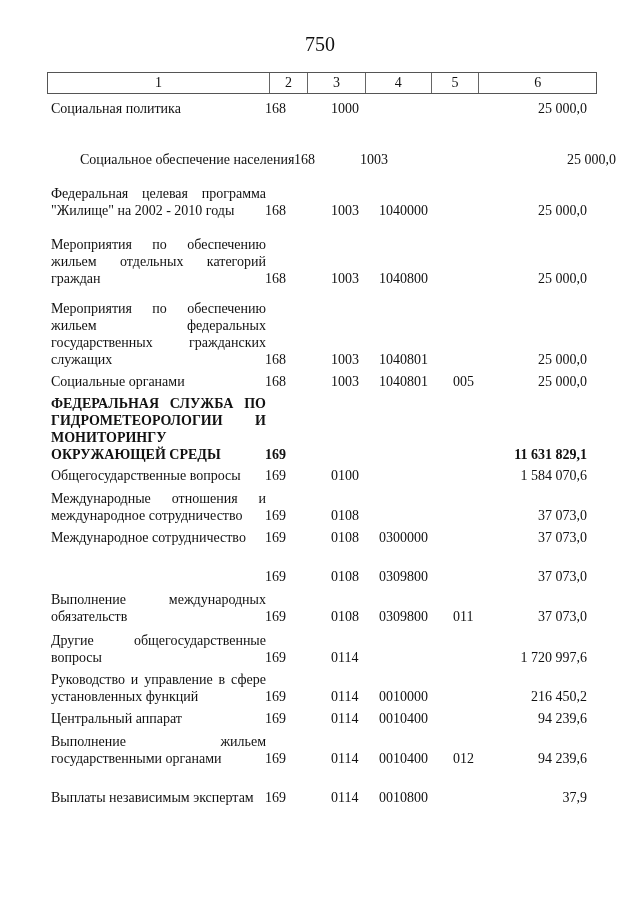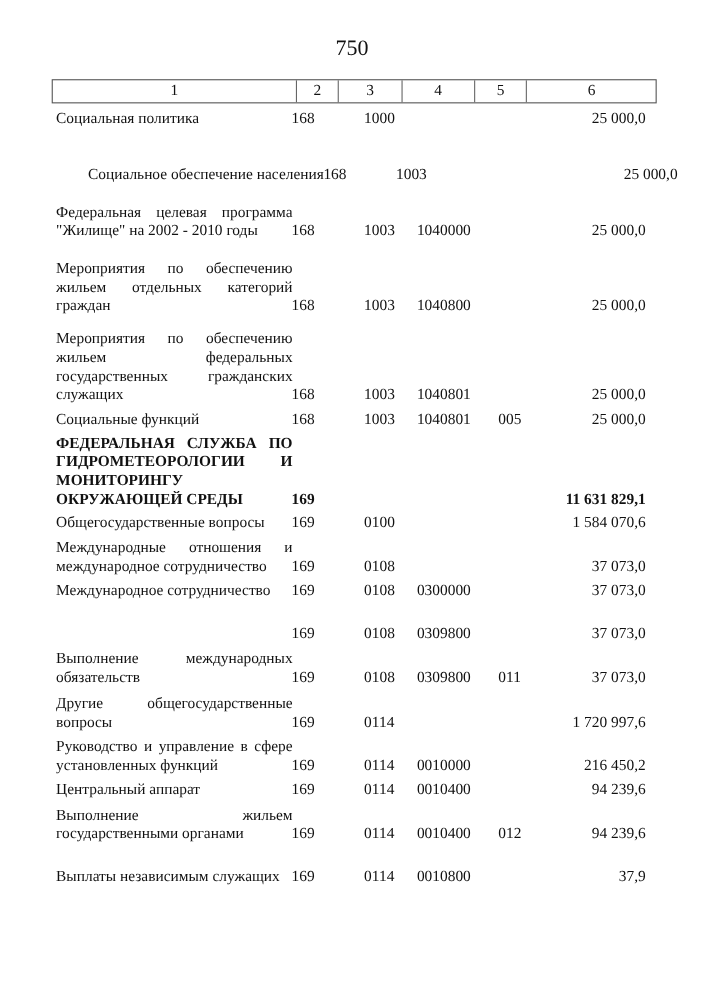--- a/index.html
+++ b/index.html
@@ -69,21 +69,21 @@
   </div>
     <div class="row" style="top: 300px; height: 68px;">
     <div class="name">Мероприятия по обеспечению жильем федеральных государственных гражданских служащих</div>
     <div class="v k2">168</div>
     <div class="v k3">1003</div>
     <div class="v k4">1040801</div>
     <div class="v k5"></div>
     <div class="v k6">25 000,0</div>
   </div>
     <div class="row" style="top: 373px; height: 17px;">
-    <div class="name">Социальные функций</div>
+    <div class="name">Социальные органами</div>
     <div class="v k2">168</div>
     <div class="v k3">1003</div>
     <div class="v k4">1040801</div>
     <div class="v k5">005</div>
     <div class="v k6">25 000,0</div>
   </div>
     <div class="row bold" style="top: 395px; height: 68px;">
     <div class="name">ФЕДЕРАЛЬНАЯ СЛУЖБА ПО ГИДРОМЕТЕОРОЛОГИИ И МОНИТОРИНГУ ОКРУЖАЮЩЕЙ СРЕДЫ</div>
     <div class="v k2">169</div>
     <div class="v k3"></div>
@@ -156,20 +156,20 @@
   </div>
     <div class="row" style="top: 733px; height: 34px;">
     <div class="name">Выполнение жильем государственными органами</div>
     <div class="v k2">169</div>
     <div class="v k3">0114</div>
     <div class="v k4">0010400</div>
     <div class="v k5">012</div>
     <div class="v k6">94 239,6</div>
   </div>
     <div class="row" style="top: 772px; height: 34px;">
-    <div class="name">Выплаты независимым служащих</div>
+    <div class="name">Выплаты независимым экспертам</div>
     <div class="v k2">169</div>
     <div class="v k3">0114</div>
     <div class="v k4">0010800</div>
     <div class="v k5"></div>
     <div class="v k6">37,9</div>
   </div>
   </div>
 
 </body></html>

